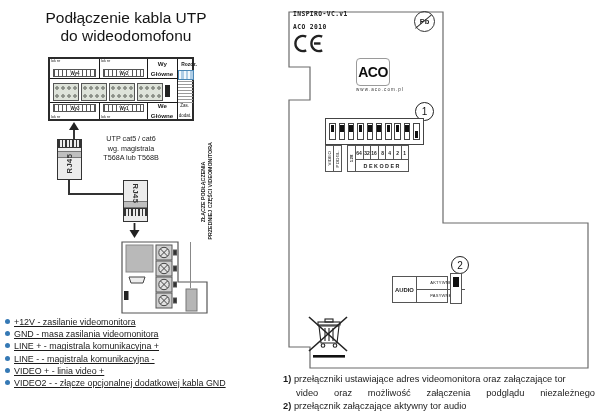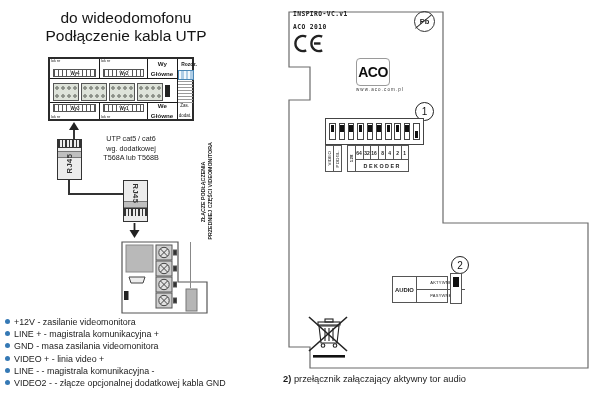--- a/index.html
+++ b/index.html
@@ -35,21 +35,21 @@
         background-image:repeating-linear-gradient(90deg,#333 0 1.5px,transparent 1.5px 3.5px);}
   .rj-pins.bottom{border-bottom:none;border-top:1.3px solid #333;}
   .rj-band{height:5px;background:#bfbfbf;border-top:1px solid #777;border-bottom:1px solid #777;margin-top:3px;}
   .rj-label{position:absolute;left:0;right:0;text-align:center;font-size:7.5px;font-weight:bold;color:#333;letter-spacing:.5px;}
   .wire{position:absolute;background:#333;}
   #utp-note{left:96px;top:134px;width:70px;text-align:center;font-size:7.2px;line-height:1.35;color:#222;}
   #conn-label{left:112px;top:177px;width:190px;height:30px;transform:rotate(-90deg) scale(.5);
         transform-origin:50% 50%;text-align:center;font-weight:bold;font-size:10.6px;line-height:1.3;
         color:#222;white-space:nowrap;}
   
-  #pin-list{left:5px;top:316px;width:275px;list-style:none;margin:0;padding:0;}
+  #pin-list{left:5px;top:316px;width:275px;list-style:none;margin:0;padding:0;text-decoration:underline;}
   #pin-list li{font-size:8.9px;line-height:12.2px;color:#222;white-space:nowrap;}
   .dot{display:inline-block;width:5px;height:5px;border-radius:50%;background:var(--bullet,#3579b5);
         margin-right:4px;vertical-align:1px;}
   
   #model{left:293px;top:10px;font-family:"DejaVu Sans Mono",monospace;font-weight:bold;color:#222;}
   #model div{font-size:9px;transform:scale(.7);transform-origin:0 0;letter-spacing:.6px;line-height:13px;white-space:nowrap;}
   #pb-mark{left:414px;top:11px;width:19px;height:19px;border:1.2px solid #333;border-radius:50%;
         display:flex;align-items:center;justify-content:center;font-size:7.5px;font-weight:bold;color:#222;}
   #pb-slash{position:absolute;left:-2px;top:8.5px;width:21px;height:1.2px;background:#333;transform:rotate(-40deg);}
   #aco-logo{left:356px;top:58px;width:32px;height:26px;border:1px solid #9a9a9a;border-radius:4px;
@@ -94,22 +94,22 @@
   #footnotes{left:283px;top:373px;width:312px;font-size:9.3px;line-height:13.5px;color:#1c1c1c;}
   .fn-num{font-weight:bold;}
   #fn1b{padding-left:13px;text-align:justify;text-align-last:justify;}
 </style>
 </head>
 <body>
 
 <div id="screen">
 
   <div class="abs" id="title">
+    <div>Podłączenie kabla UTP</div>
     <div>do wideodomofonu</div>
-    <div>Podłączenie kabla UTP</div>
   </div>
 
   <div class="abs" id="dist-box">
 
     <div class="dcell" style="left:0;top:0;width:50px;height:20px;border-right:1px solid;border-bottom:1px solid;">
       <span class="loknr">lok nr</span>
       <div class="strip" style="bottom:1px;">
         <span class="slab">Wy4</span>
       </div>
     </div>
@@ -185,21 +185,21 @@
     <div class="rj-pins bottom"></div>
   </div>
 
   <svg class="shape" style="left:128px;top:223px;" width="13" height="15" viewBox="0 0 13 15">
     <rect x="5.6" y="0" width="1.8" height="8" fill="#222"></rect>
     <polygon points="6.5,15 1.5,7 11.5,7" fill="#222"></polygon>
   </svg>
 
   <div class="abs" id="utp-note">
     <div>UTP cat5 / cat6</div>
-    <div>wg. dodatkowej</div>
+    <div>wg. magistrala</div>
     <div>T568A lub T568B</div>
   </div>
 
   <svg class="shape" style="left:115px;top:238px;" width="100" height="80" viewBox="0 0 100 80">
     <path d="M7,4 H63 V44 H92 V75 H7 Z" fill="#fff" stroke="#555" stroke-width="1.2"></path>
     <rect x="11" y="7" width="27" height="27" fill="#b9b9b9" stroke="#888"></rect>
     <g stroke="#555" fill="#cfcfcf">
       <rect x="41" y="7" width="16" height="15"></rect>
         <rect x="41" y="23" width="16" height="15"></rect>
       <rect x="41" y="39" width="16" height="15"></rect>
@@ -229,24 +229,24 @@
   </svg>
 
   <div class="wire abs" style="left:190px;top:242px;width:1.2px;height:46px;background:#888;"></div>
   <div class="abs" id="conn-label">
     <div>ZŁĄCZE PODŁĄCZENIA</div>
     <div>PRZEDNIEJ CZĘŚCI VIDEOMONITORA</div>
   </div>
 
   <ul class="abs" id="pin-list">
     <li><span class="dot"></span><span>+12V - zasilanie videomonitora</span></li>
+    <li><span class="dot"></span><span>GND - masa zasilania videomonitora</span></li>
     <li><span class="dot"></span><span>LINE + - magistrala komunikacyjna +</span></li>
-    <li><span class="dot"></span><span>GND - masa zasilania videomonitora</span></li>
+    <li><span class="dot"></span><span>LINE - - magistrala komunikacyjna -</span></li>
     <li><span class="dot"></span><span>VIDEO + - linia video +</span></li>
-    <li><span class="dot"></span><span>LINE - - magistrala komunikacyjna -</span></li>
     <li><span class="dot"></span><span>VIDEO2 - - złącze opcjonalnej dodatkowej kabla GND</span></li>
   </ul>
 
   <svg class="shape" style="left:283px;top:6px;" width="313" height="366" viewBox="0 0 313 366">
     <path d="M6,6 L160,6 L160,217 L305,217 L305,362 L27,362 L27,341 L6,341 L6,94 L27,94 L27,61 L6,61 Z" fill="none" stroke="#6b6b6b" stroke-width="1.2"></path>
 
     <g stroke="#222" fill="none" stroke-width="1.1">
       <rect x="42" y="313" width="8" height="3"></rect>
       <rect x="35" y="316" width="22" height="3"></rect>
       <polygon points="36,320 56,320 54,337 38,337"></polygon>
@@ -371,18 +371,23 @@
     <div class="arow">
         <span>PASYWNE</span>
       </div>
   </div>
   <div class="abs" id="audio-switch">
     <div class="knob"></div>
   </div>
 
   <div class="abs" id="footnotes">
     <div>
+      <span class="fn-num">1)</span>
+      <span>przełączniki ustawiające adres videomonitora oraz załączające tor</span>
+    </div>
+    <div id="fn1b">video oraz możliwość załączenia podglądu niezależnego</div>
+    <div>
       <span class="fn-num">2)</span>
-      <span>przełącznik załączający aktywny tor audio</span>
+      <span>przełącznik załączające aktywny tor audio</span>
     </div>
   </div>
 
 </div>
 
 </body></html>

